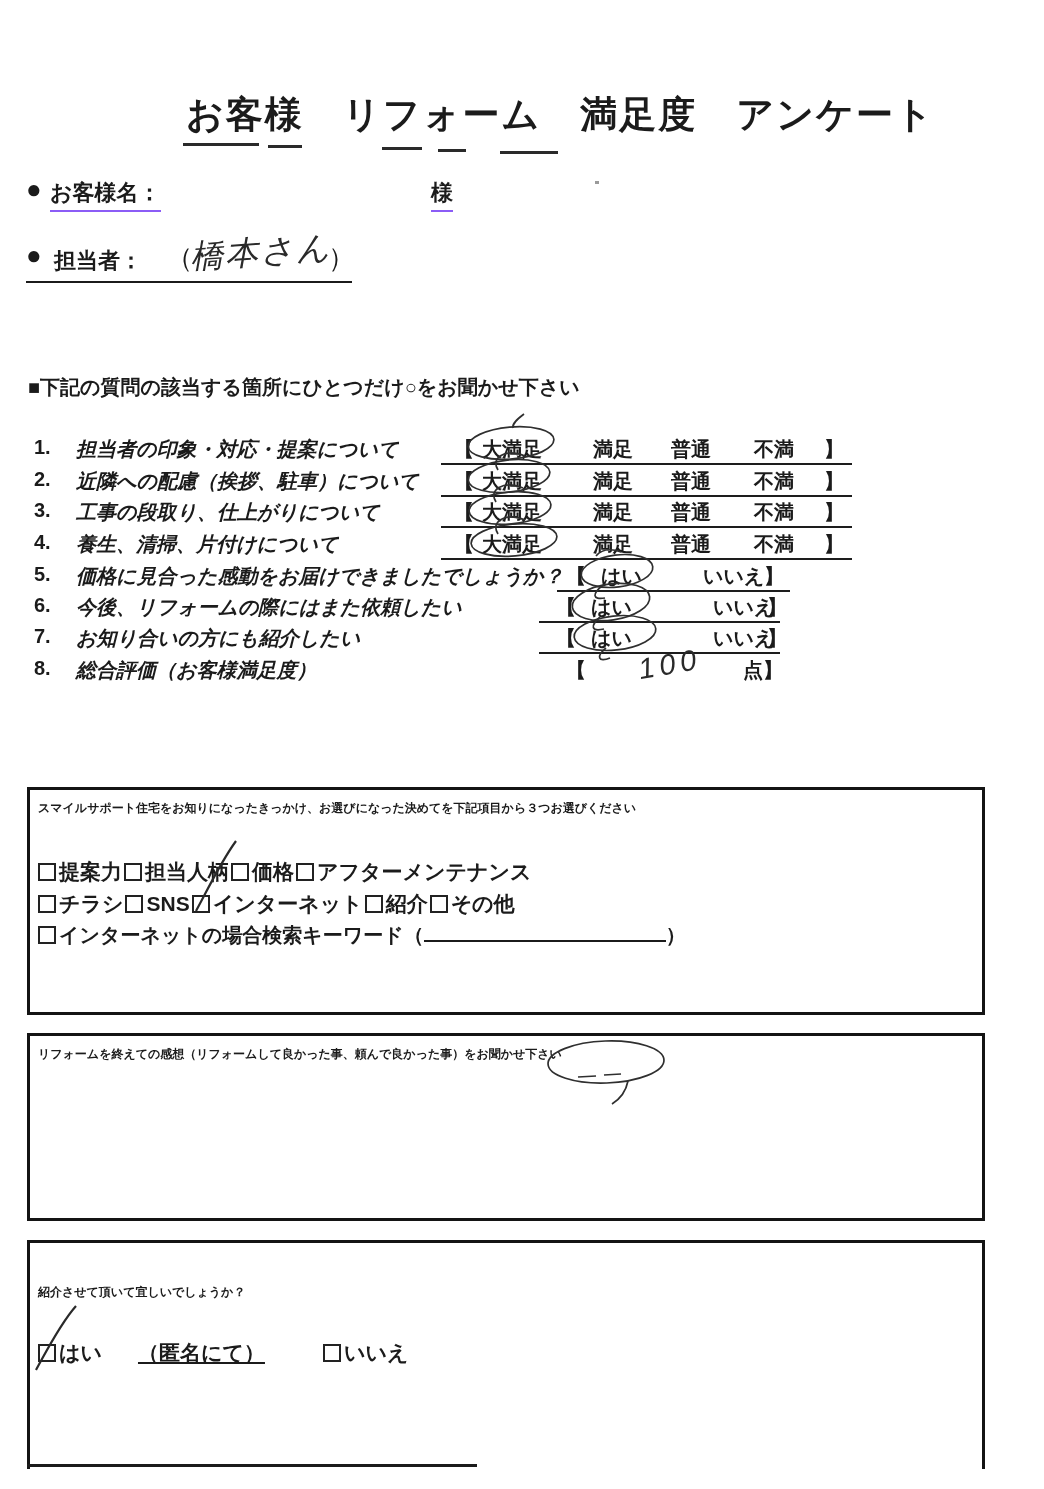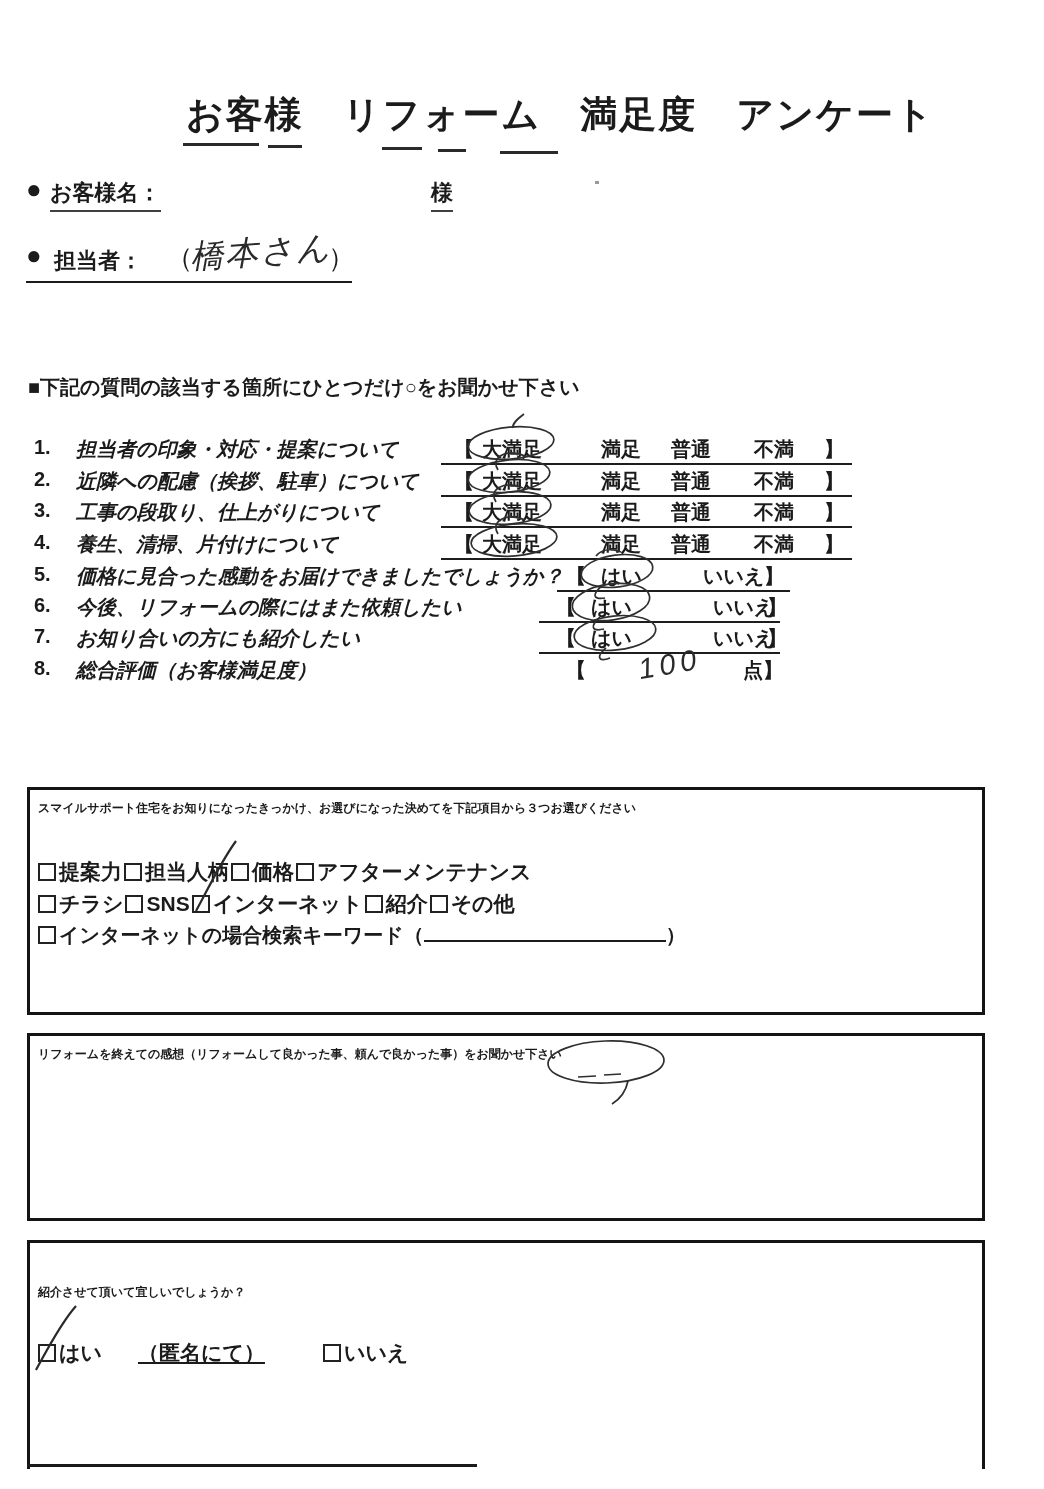--- a/index.html
+++ b/index.html
@@ -3,33 +3,33 @@
 <meta charset="utf-8">
 <style>
   html,body{margin:0;padding:0;background:#e8e8e8;}
   .page{position:relative;width:1044px;height:1489px;background:#ffffff;overflow:hidden;
         font-family:"Liberation Sans","DejaVu Sans",sans-serif;color:#1b1b1b;}
   .abs{position:absolute;white-space:nowrap;}
   .print{font-weight:700;}
   .title{font-size:37px;font-weight:700;letter-spacing:2px;}
   .dash{position:absolute;height:3px;background:#2a2a2a;}
   .lbl{font-size:22px;font-weight:700;}
-  .ul{border-bottom:2px solid #404040;padding-bottom:2px;}
+  .ul{border-bottom:2px solid #8b5cf6;padding-bottom:2px;}
   .bullet{font-size:26px;line-height:26px;}
   .paren{font-size:27px;font-weight:400;}
   .hand{font-size:33px;color:#2a2a2a;font-style:italic;transform:rotate(-4deg);letter-spacing:2px;}
   .hand100{font-size:29px;color:#2a2a2a;font-style:italic;transform:rotate(-10deg);letter-spacing:5px;}
   .hr{position:absolute;height:2px;background:#1b1b1b;}
   .qrow{position:absolute;font-size:20px;font-weight:700;white-space:nowrap;}
   .qnum{position:absolute;left:34px;top:0;}
   .qtext{position:absolute;left:76px;top:0;font-style:italic;}
   .opts{position:absolute;height:27px;border-bottom:2px solid #1d1d1d;font-size:20px;font-weight:700;}
   .opts span{position:absolute;top:0;white-space:nowrap;}
   .opts4{left:441px;width:411px;}
-  .opts4 .oo{left:13px;} .opts4 .o1{left:41px;} .opts4 .o2{left:160px;}
+  .opts4 .oo{left:13px;} .opts4 .o1{left:41px;} .opts4 .o2{left:152px;}
   .opts4 .o3{left:230px;} .opts4 .o4{left:313px;} .opts4 .oc{left:383px;}
   .opts2a{left:557px;width:233px;}
   .opts2a .oo{left:9px;} .opts2a .o1{left:44px;} .opts2a .o2{left:146px;} .opts2a .oc{left:207px;}
   .opts2b{left:539px;width:241px;}
   .opts2b .oo{left:17px;} .opts2b .o1{left:52px;} .opts2b .o2{left:174px;} .opts2b .oc{left:228px;}
   .opts8{left:557px;width:219px;border-bottom:none;}
   .opts8 .oo{left:9px;} .opts8 .ou{left:186px;} .opts8 .oc{left:206px;}
   .scorebox{position:absolute;left:30px;top:0;width:150px;height:26px;}
   .box{position:absolute;border:3px solid #141414;background:#fff;}
   .box3{border-bottom:none;}

